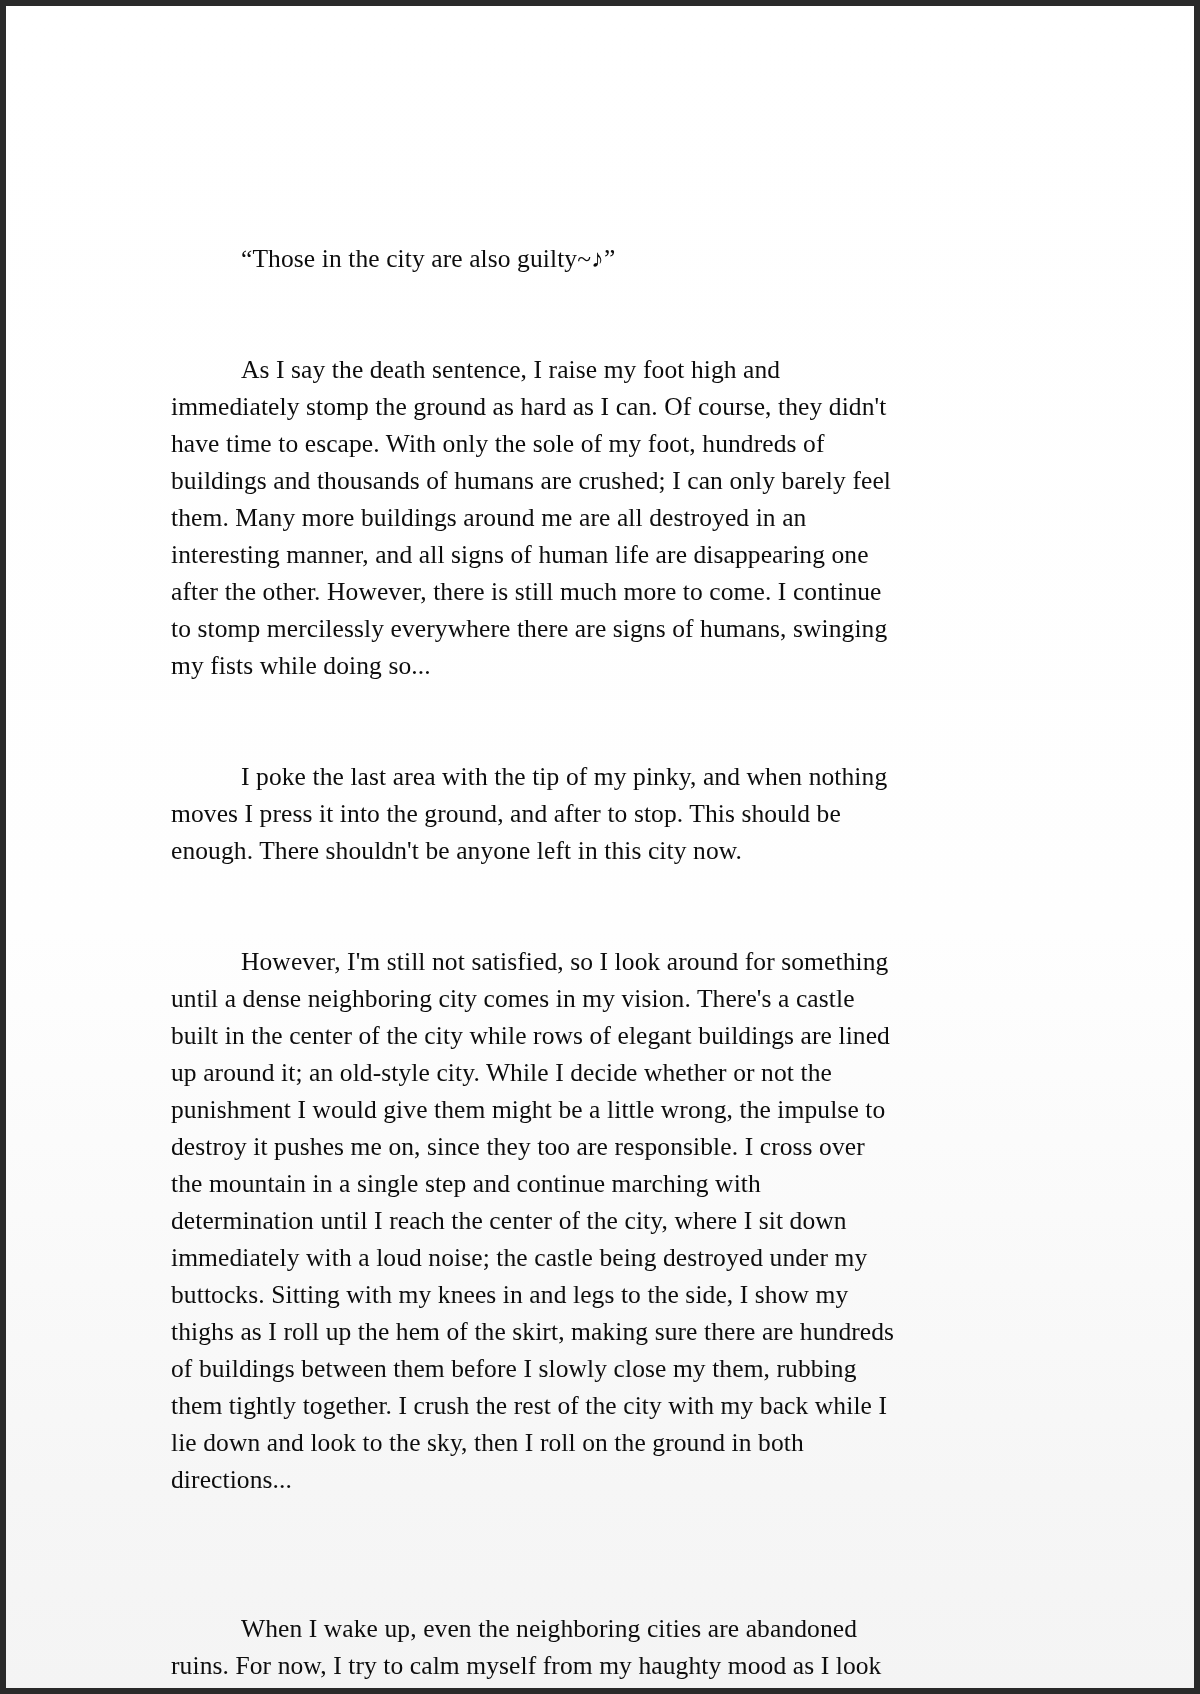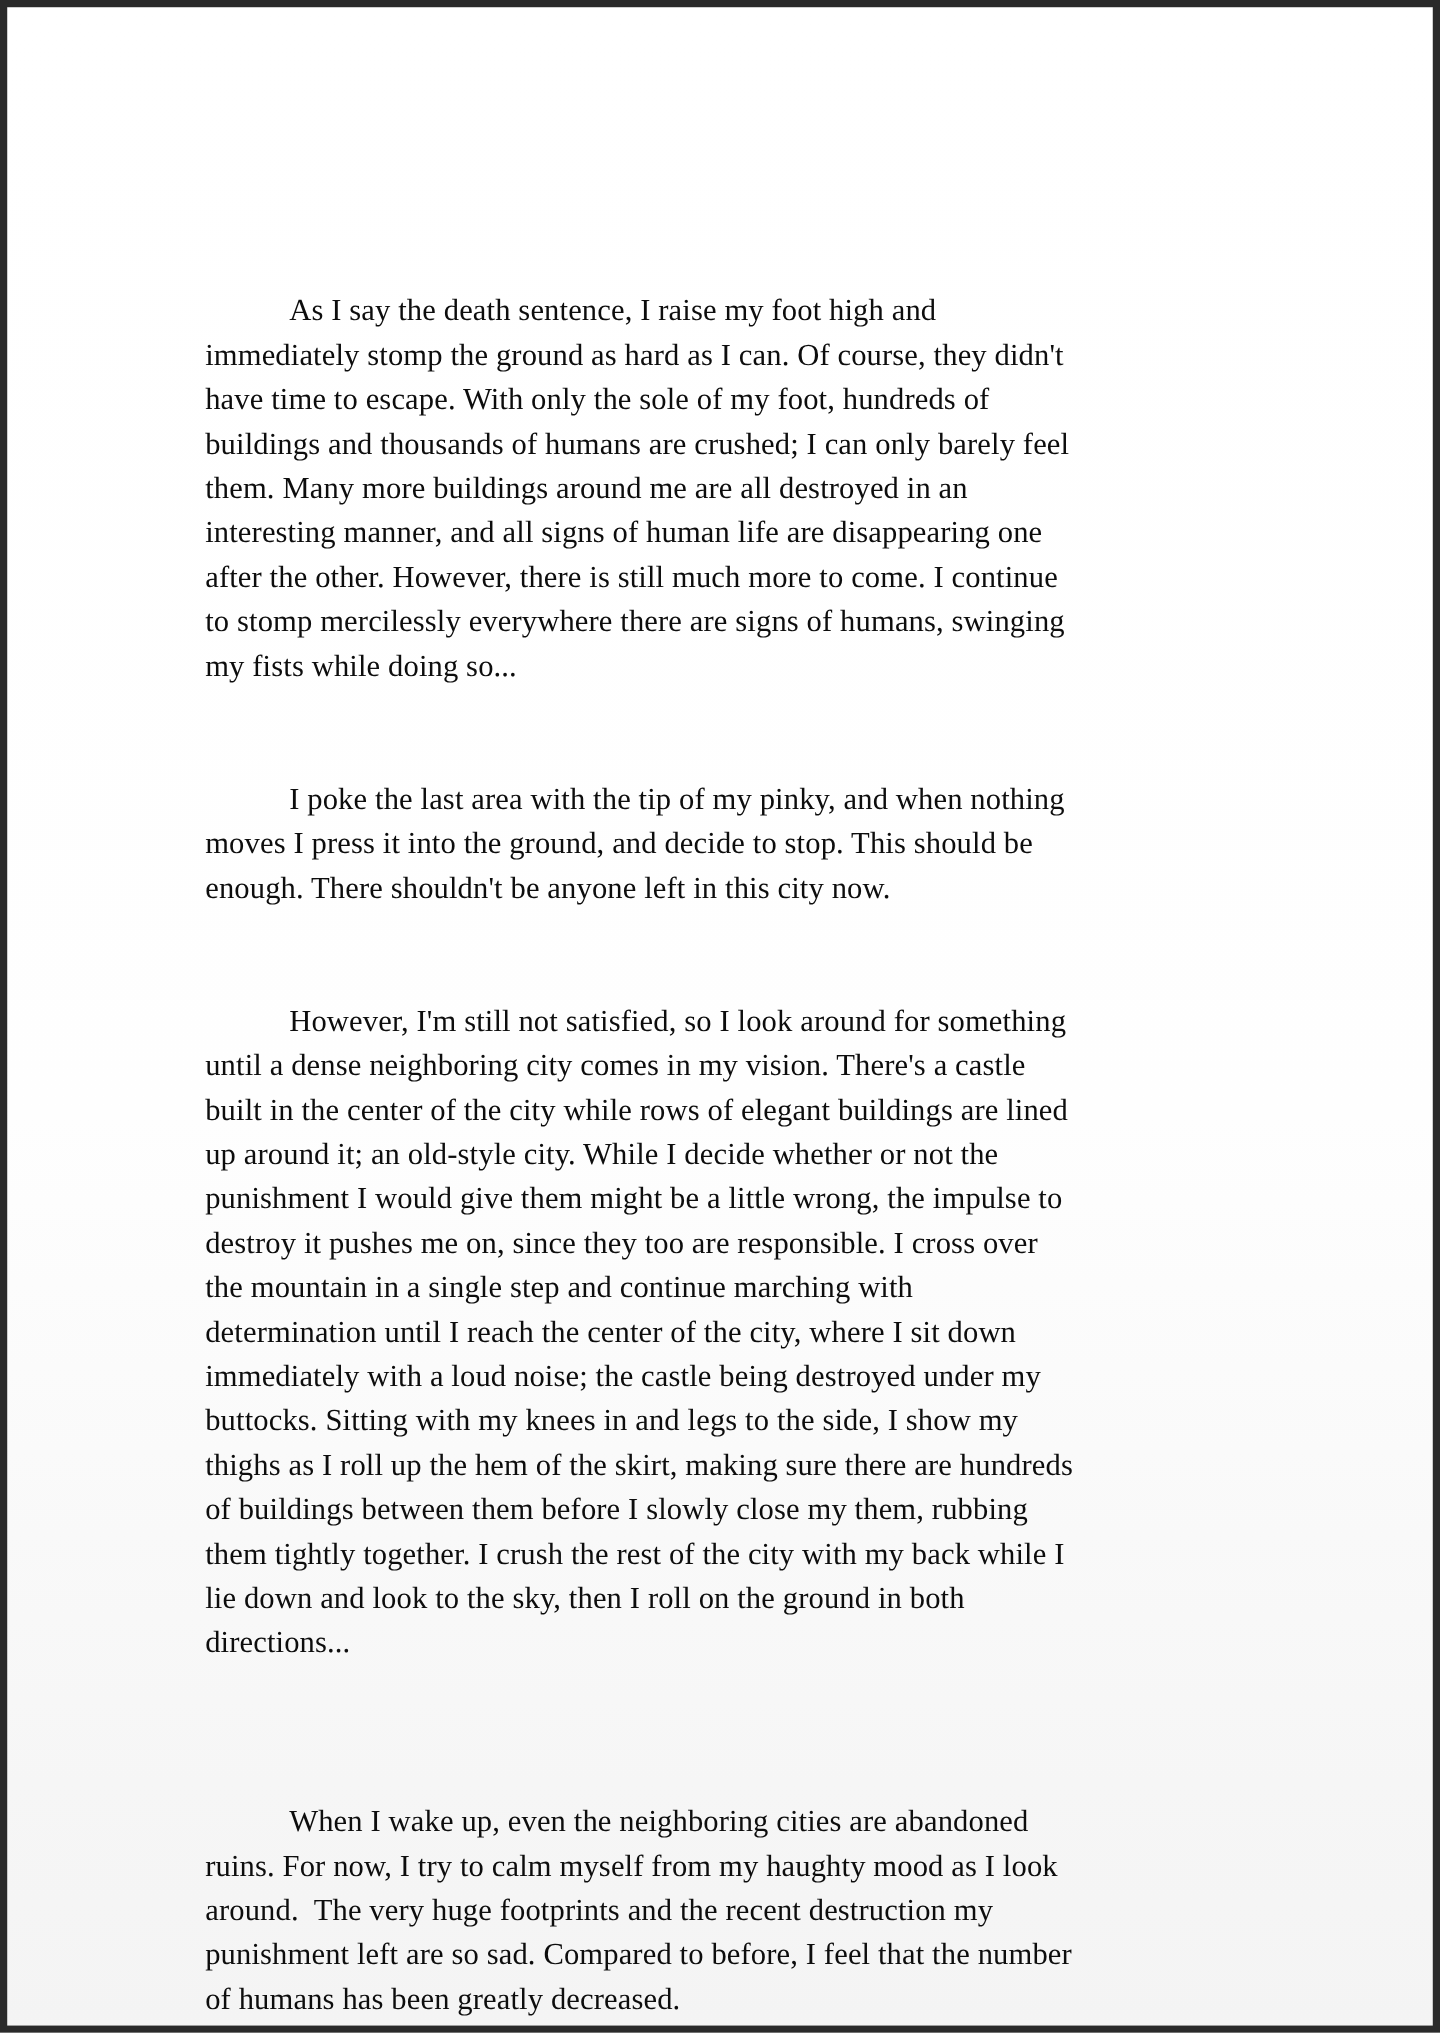--- a/index.html
+++ b/index.html
@@ -34,31 +34,32 @@
   }
   .para.gap-before {
     margin-top: 38px;          
   }
 </style>
 </head>
 <body>
 
 <div class="page">
   <div class="text-block">
+    <p class="para">“Those in the city are also guilty~♪”</p>
     <p class="para">As I say the death sentence, I raise my foot high and
 immediately stomp the ground as hard as I can. Of course, they didn't
 have time to escape. With only the sole of my foot, hundreds of
 buildings and thousands of humans are crushed; I can only barely feel
 them. Many more buildings around me are all destroyed in an
 interesting manner, and all signs of human life are disappearing one
 after the other. However, there is still much more to come. I continue
 to stomp mercilessly everywhere there are signs of humans, swinging
 my fists while doing so...</p>
     <p class="para">I poke the last area with the tip of my pinky, and when nothing
-moves I press it into the ground, and decide to stop. This should be
+moves I press it into the ground, and after to stop. This should be
 enough. There shouldn't be anyone left in this city now.</p>
     <p class="para">However, I'm still not satisfied, so I look around for something
 until a dense neighboring city comes in my vision. There's a castle
 built in the center of the city while rows of elegant buildings are lined
 up around it; an old-style city. While I decide whether or not the
 punishment I would give them might be a little wrong, the impulse to
 destroy it pushes me on, since they too are responsible. I cross over
 the mountain in a single step and continue marching with
 determination until I reach the center of the city, where I sit down
 immediately with a loud noise; the castle being destroyed under my

